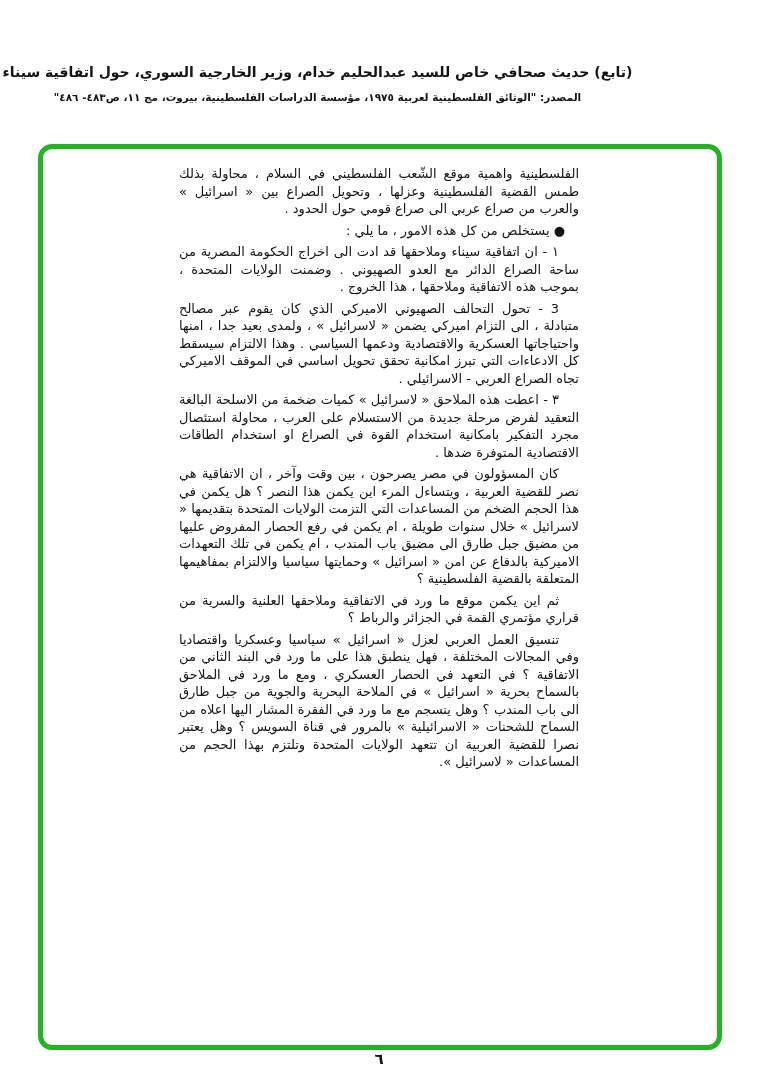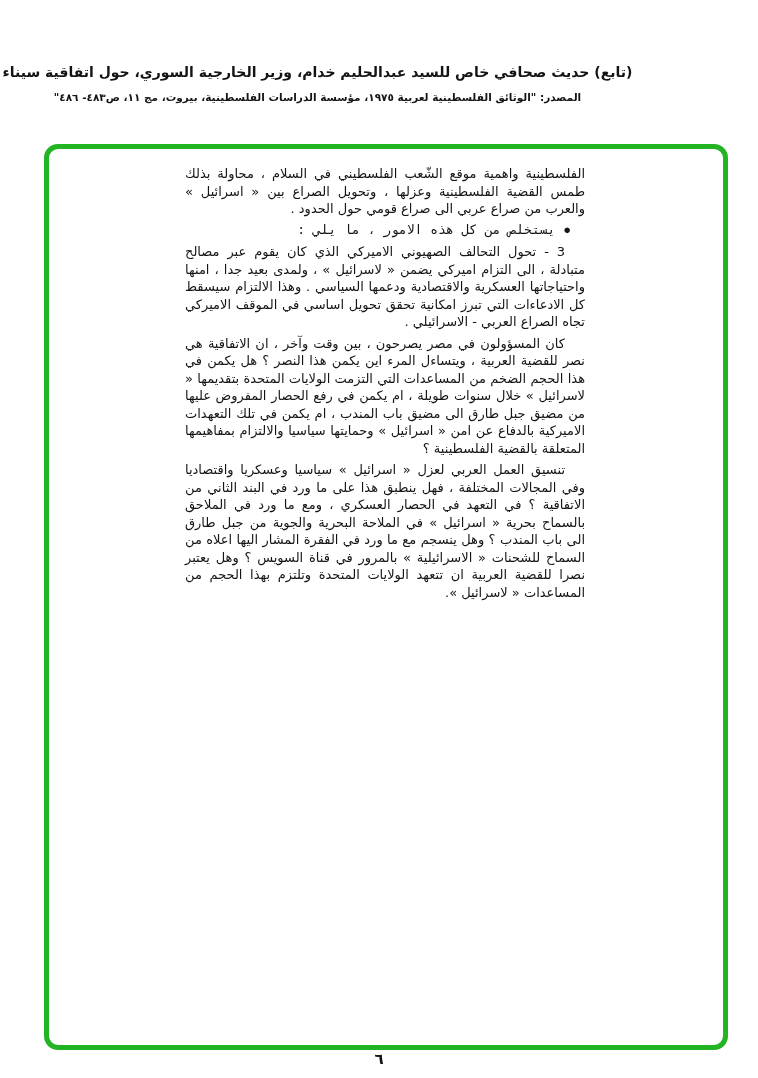--- a/index.html
+++ b/index.html
@@ -8,49 +8,51 @@
 
   .page-header { position:absolute; top:64px; left:0; width:635px; text-align:center; direction:rtl; }
   .header-title { font-size:14px; font-weight:bold; letter-spacing:0; }
   .header-source { font-size:10.5px; font-weight:bold; margin-top:11px; }
 
   .green-frame {
     position:absolute; left:38px; top:144px; width:684px; height:906px;
     border:5px solid var(--frame-color, #22b422);
     border-radius:14px;
     background:#ffffff;
-    margin-left:6px;
   }
 
   .text-column {
     position:absolute; top:16px; right:138px; width:400px;
     direction:rtl; text-align:justify;
     font-size:13px; line-height:17.5px;
   }
   .para { margin-bottom:4px; }
   .para.body, .para.item { text-indent:20px; }
-  .para.bullet { text-indent:14px;font-family:Liberation Mono, monospace; }
+  .para.bullet { text-indent:14px; }
   .para.opening { text-indent:0; }
 
   .page-footer { position:absolute; bottom:10px; left:0; width:758px; text-align:center; }
   .page-number { font-size:15px; font-weight:bold; }
 </style>
 </head>
 <body>
 
 <div class="page-header">
   <div class="header-title">(تابع) حديث صحافي خاص للسيد عبدالحليم خدام، وزير الخارجية السوري، حول اتفاقية سيناء</div>
   <div class="header-source">المصدر: "الوثائق الفلسطينية لعربية ١٩٧٥، مؤسسة الدراسات الفلسطينية، بيروت، مج ١١، ص٤٨٣- ٤٨٦"</div>
 </div>
 
 <div class="green-frame">
   <div class="text-column">
       <p class="para opening">الفلسطينية واهمية موقع الشّعب الفلسطيني في السلام ، محاولة بذلك طمس القضية الفلسطينية وعزلها ، وتحويل الصراع بين « اسرائيل » والعرب من صراع عربي الى صراع قومي حول الحدود .</p>
       <p class="para bullet">● يستخلص من كل هذه الامور ، ما يلي :</p>
+      <p class="para item">١ - ان اتفاقية سيناء وملاحقها قد ادت الى اخراج الحكومة المصرية من ساحة الصراع الدائر مع العدو الصهيوني . وضمنت الولايات المتحدة ، بموجب هذه الاتفاقية وملاحقها ، هذا الخروج .</p>
       <p class="para item">3 - تحول التحالف الصهيوني الاميركي الذي كان يقوم عبر مصالح متبادلة ، الى التزام اميركي يضمن « لاسرائيل » ، ولمدى بعيد جدا ، امنها واحتياجاتها العسكرية والاقتصادية ودعمها السياسي . وهذا الالتزام سيسقط كل الادعاءات التي تبرز امكانية تحقق تحويل اساسي في الموقف الاميركي تجاه الصراع العربي - الاسرائيلي .</p>
+      <p class="para item">٣ - اعطت هذه الملاحق « لاسرائيل » كميات ضخمة من الاسلحة البالغة التعقيد لفرض مرحلة جديدة من الاستسلام على العرب ، محاولة استئصال مجرد التفكير بامكانية استخدام القوة في الصراع او استخدام الطاقات الاقتصادية المتوفرة ضدها .</p>
       <p class="para body">كان المسؤولون في مصر يصرحون ، بين وقت وآخر ، ان الاتفاقية هي نصر للقضية العربية ، ويتساءل المرء اين يكمن هذا النصر ؟ هل يكمن في هذا الحجم الضخم من المساعدات التي التزمت الولايات المتحدة بتقديمها « لاسرائيل » خلال سنوات طويلة ، ام يكمن في رفع الحصار المفروض عليها من مضيق جبل طارق الى مضيق باب المندب ، ام يكمن في تلك التعهدات الاميركية بالدفاع عن امن « اسرائيل » وحمايتها سياسيا والالتزام بمفاهيمها المتعلقة بالقضية الفلسطينية ؟</p>
+      <p class="para body">ثم اين يكمن موقع ما ورد في الاتفاقية وملاحقها العلنية والسرية من قراري مؤتمري القمة في الجزائر والرباط ؟</p>
       <p class="para body">تنسيق العمل العربي لعزل « اسرائيل » سياسيا وعسكريا واقتصاديا وفي المجالات المختلفة ، فهل ينطبق هذا على ما ورد في البند الثاني من الاتفاقية ؟ في التعهد في الحصار العسكري ، ومع ما ورد في الملاحق بالسماح بحرية « اسرائيل » في الملاحة البحرية والجوية من جبل طارق الى باب المندب ؟ وهل ينسجم مع ما ورد في الفقرة المشار اليها اعلاه من السماح للشحنات « الاسرائيلية » بالمرور في قناة السويس ؟ وهل يعتبر نصرا للقضية العربية ان تتعهد الولايات المتحدة وتلتزم بهذا الحجم من المساعدات « لاسرائيل ».</p>
     </div>
 </div>
 
 <div class="page-footer">
   <span class="page-number">٦</span>
 </div>
 
 </body></html>

